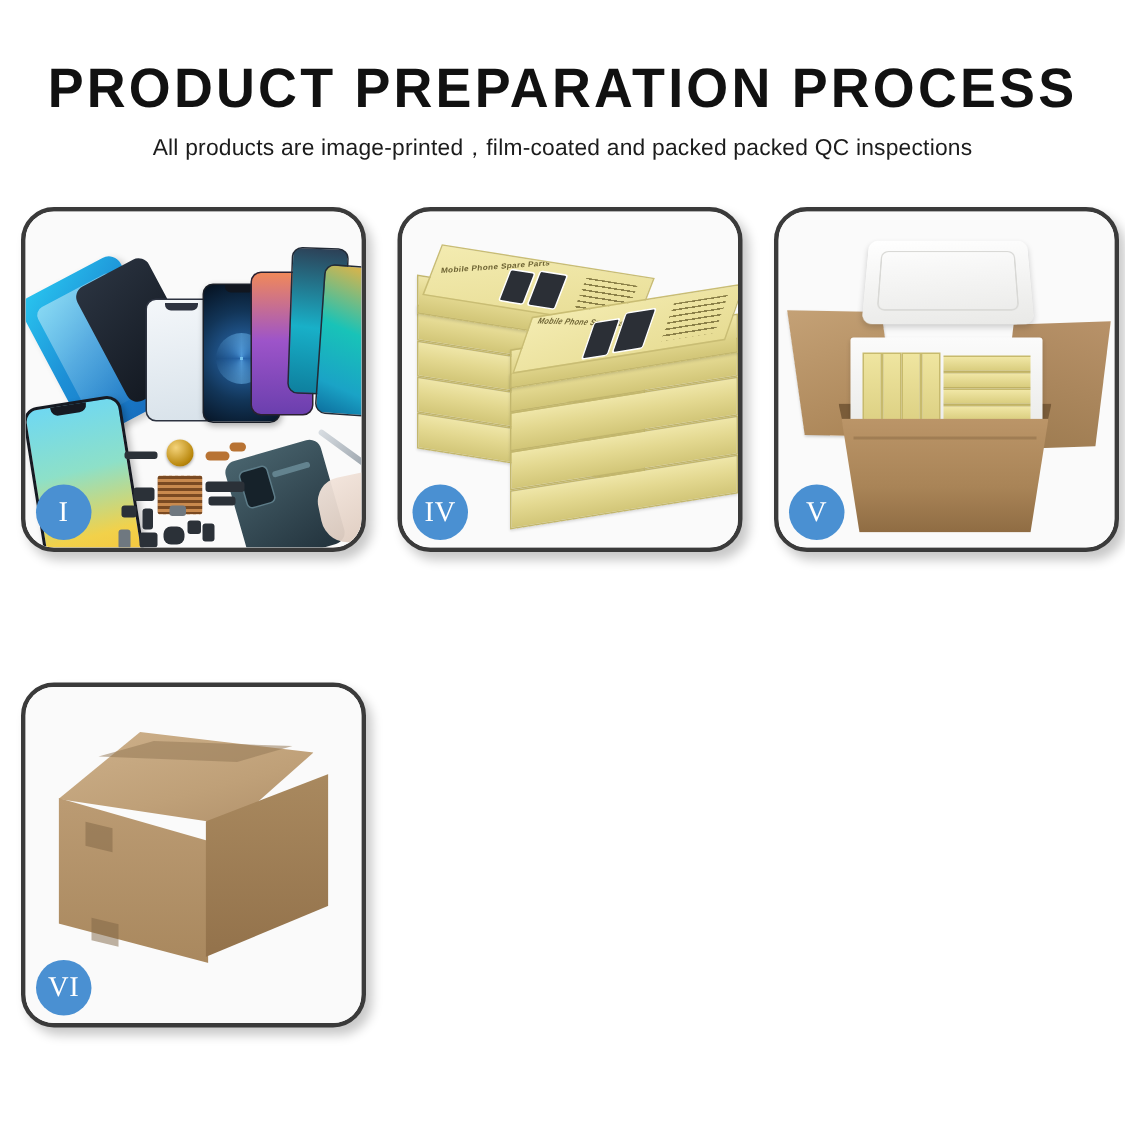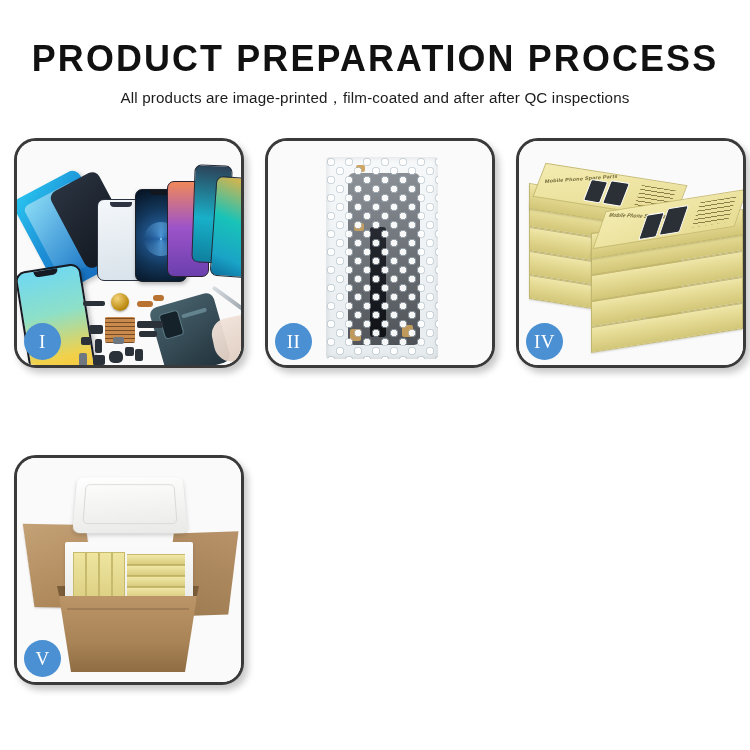--- a/index.html
+++ b/index.html
@@ -359,21 +359,21 @@
     background:rgba(128,102,70,.5);transform:skewY(14deg);
   }
 </style>
 </head>
 <body>
 
 <div class="page">
 
   <div class="header">
     <div class="title">PRODUCT PREPARATION PROCESS</div>
-    <div class="subtitle">All products are image-printed，film-coated and after after QC inspections</div>
+    <div class="subtitle">All products are image-printed，film-coated and packed packed QC inspections</div>
   </div>
 
   <div class="grid">
 
     <div class="card p1">
       <div class="scene">
         <div class="bluefilm"></div>
         <div class="darkfilm"></div>
         <div class="glass"></div>
         <div class="ph-a">
@@ -406,34 +406,20 @@
         <div class="comp" style="left:108px;top:206px;width:9px;height:9px;"></div>
         <div class="comp" style="left:118px;top:208px;width:8px;height:12px;"></div>
         <div class="comp lt" style="left:96px;top:196px;width:11px;height:7px;"></div>
 
         <div class="tweez"></div>
         <div class="hand"></div>
       </div>
       <div class="badge">I</div>
     </div>
 
-    <div class="card p2">
-      <div class="scene">
-        <div class="bag">
-          <div class="part"></div>
-          <div class="flexstrip"></div>
-          <div class="tab" style="left:30px;top:8px;width:9px;height:7px;"></div>
-          <div class="tab" style="left:28px;top:66px;width:10px;height:8px;"></div>
-          <div class="tab" style="left:24px;top:172px;width:11px;height:12px;"></div>
-          <div class="tab" style="left:76px;top:168px;width:11px;height:12px;"></div>
-          <div class="bub"></div>
-        </div>
-      </div>
-      <div class="badge">II</div>
-    </div>
 
 
     <div class="card p4">
       <div class="scene">
         <div class="stack">
 
           <div class="slab" style="left:0px;top:50px;width:150px;height:22px;transform:skewY(9deg);"></div>
           <div class="slab" style="left:0px;top:74px;width:150px;height:22px;transform:skewY(9deg);"></div>
           <div class="slab" style="left:0px;top:98px;width:150px;height:22px;transform:skewY(9deg);"></div>
           <div class="slab" style="left:0px;top:122px;width:150px;height:22px;transform:skewY(9deg);"></div>
@@ -479,15 +465,26 @@
           <div class="yboxH" style="left:62px;top:34px;width:58px;height:9px;"></div>
           <div class="yboxH" style="left:62px;top:45px;width:58px;height:9px;"></div>
         </div>
         <div class="cartonFront"></div>
         <div class="tapeline" style="left:50px;top:150px;width:122px;height:2px;"></div>
         <div class="foamLid"></div>
       </div>
       <div class="badge">V</div>
     </div>
 
+    <div class="card p6">
+      <div class="scene">
+        <div class="top"></div>
+        <div class="left"></div>
+        <div class="right"></div>
+        <div class="seam"></div>
+        <div class="tab1"></div>
+        <div class="tab2"></div>
+      </div>
+      <div class="badge">VI</div>
+    </div>
 
   </div>
 </div>
 
 </body></html>

